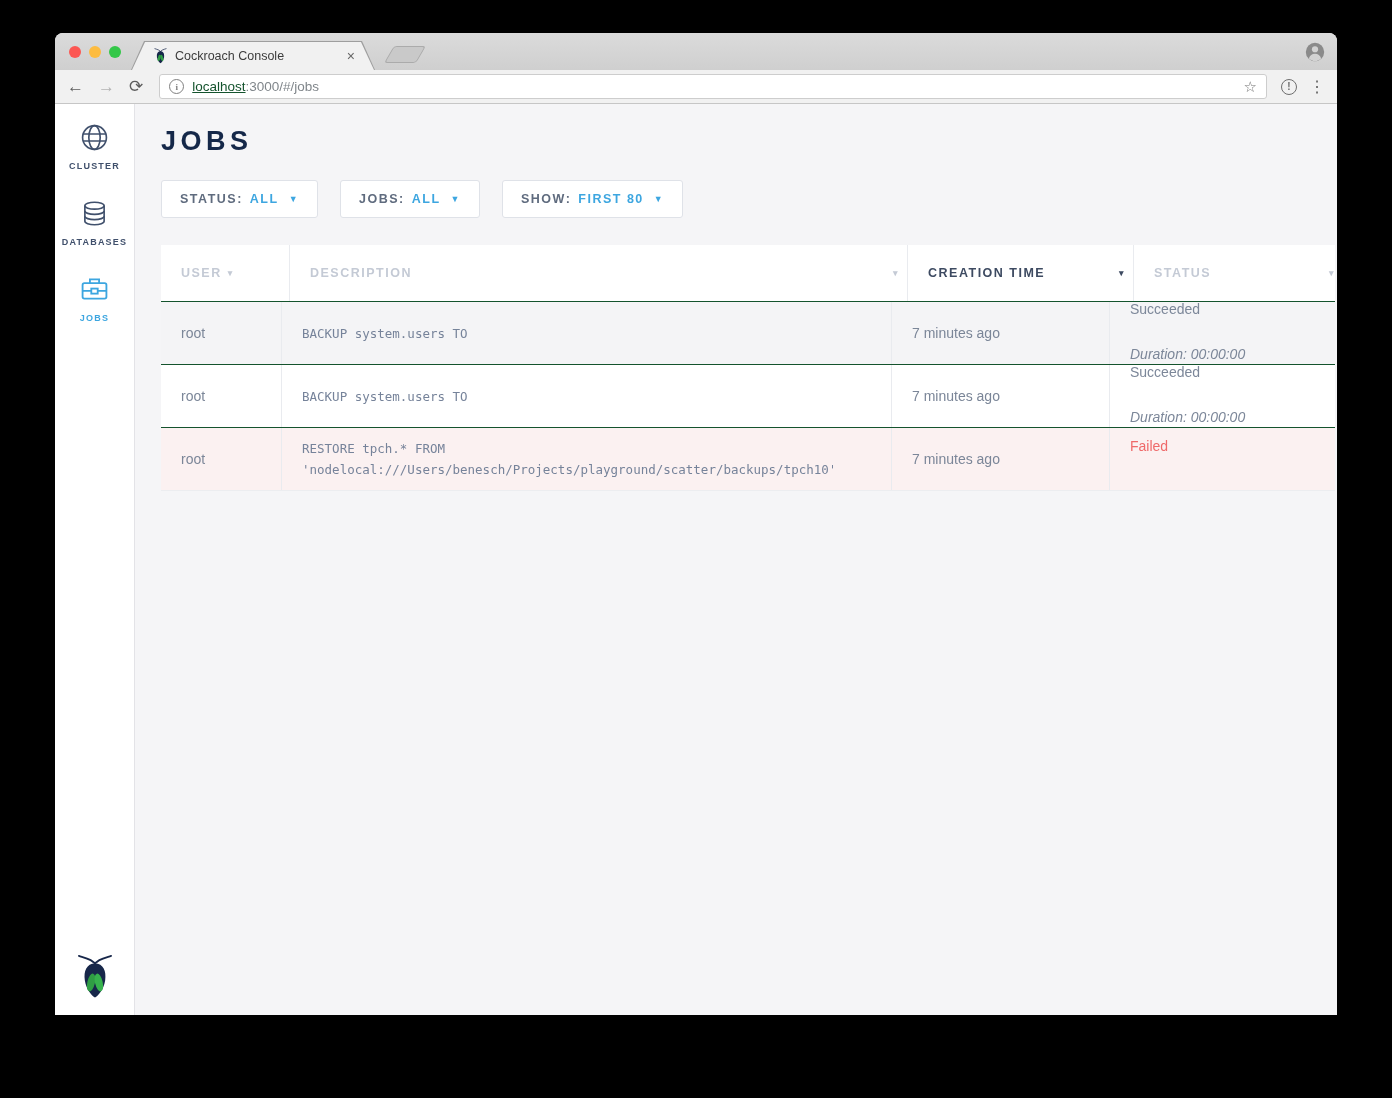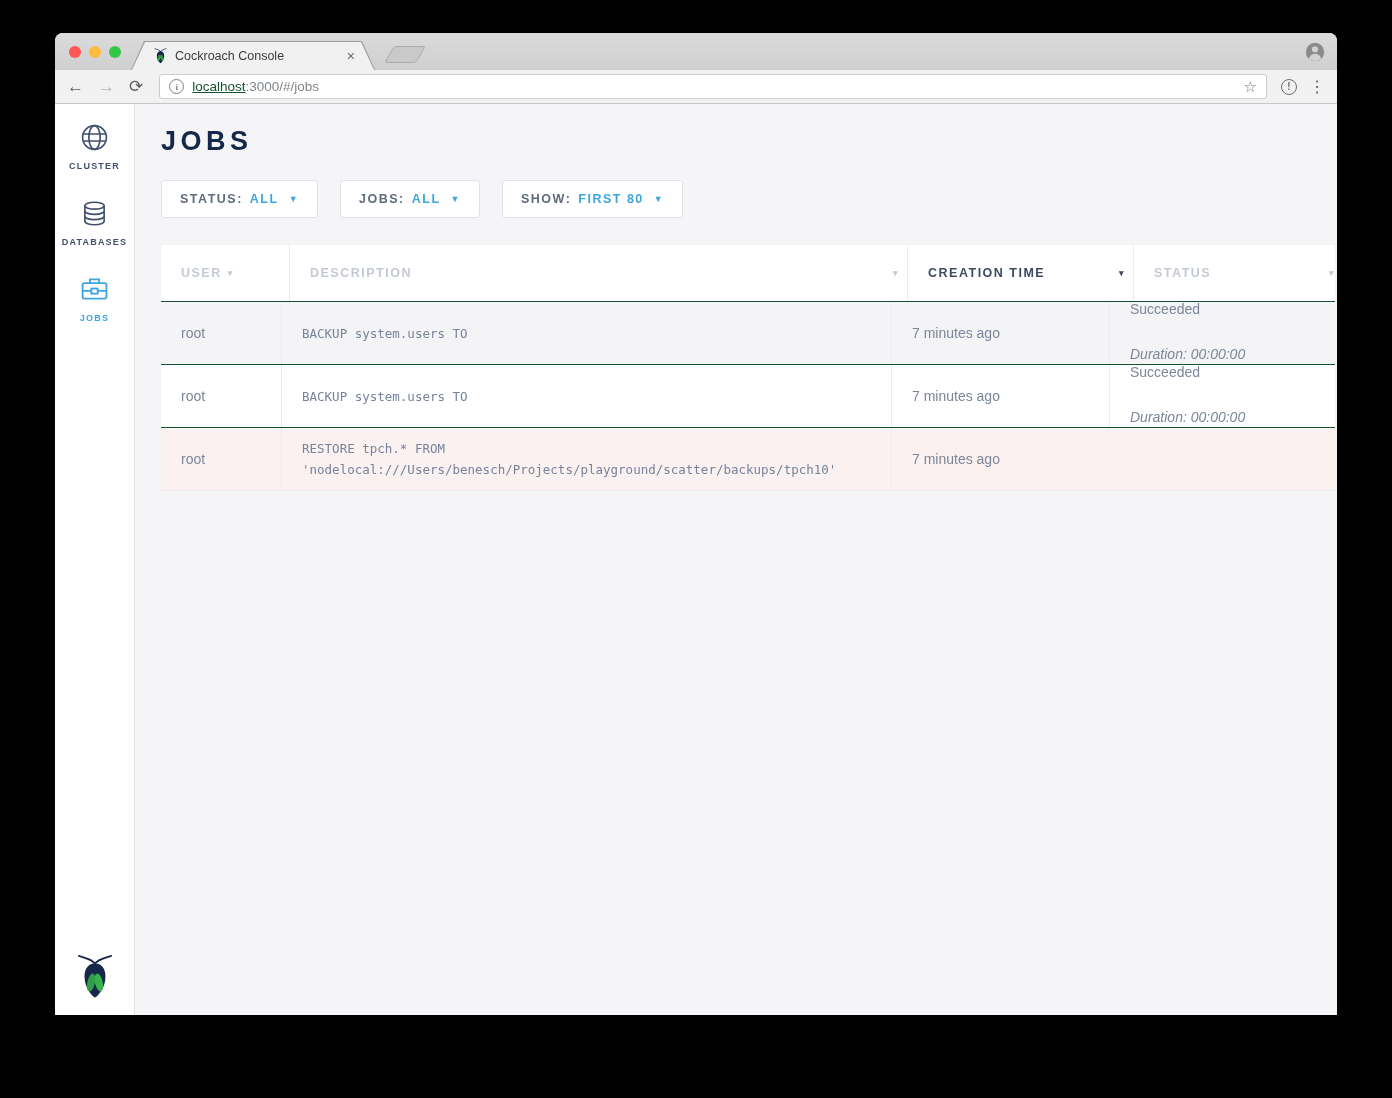--- a/index.html
+++ b/index.html
@@ -263,18 +263,22 @@
           </div>
         </div>
 
         <div class="row row-failed">
           <div class="cell c-user td-user">root</div>
           <div class="cell c-desc">
             <span class="desc-line">RESTORE tpch.* FROM</span>
             <span class="desc-line">'nodelocal:///Users/benesch/Projects/playground/scatter/backups/tpch10'</span>
           </div>
           <div class="cell c-time td-time">7 minutes ago</div>
+          <div class="cell c-status">
+            <span class="status-text">Failed</span>
+            <span class="status-duration"></span>
+          </div>
         </div>
       </div>
 
     </div>
   </div>
 </div>
 
 </body></html>

